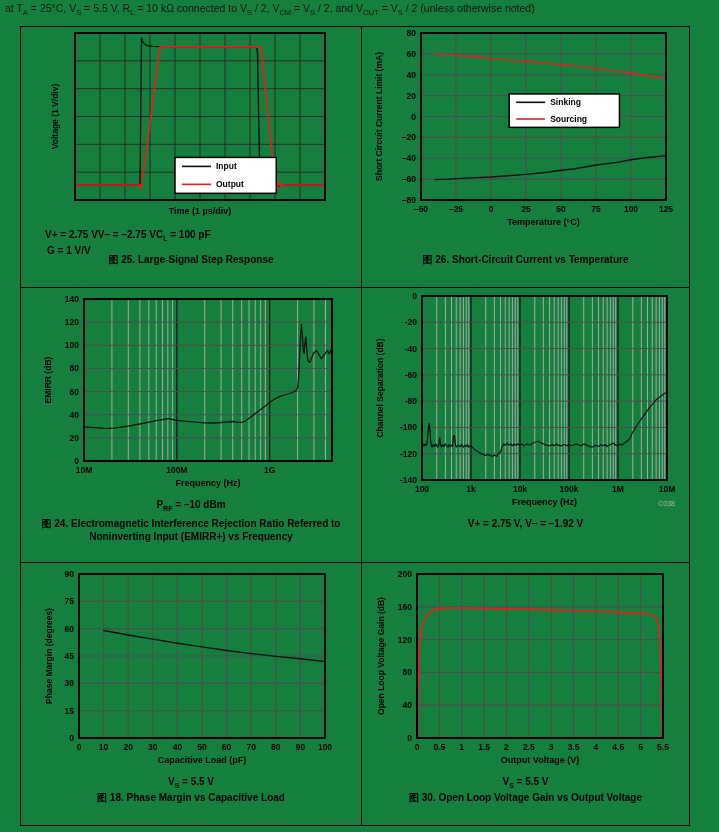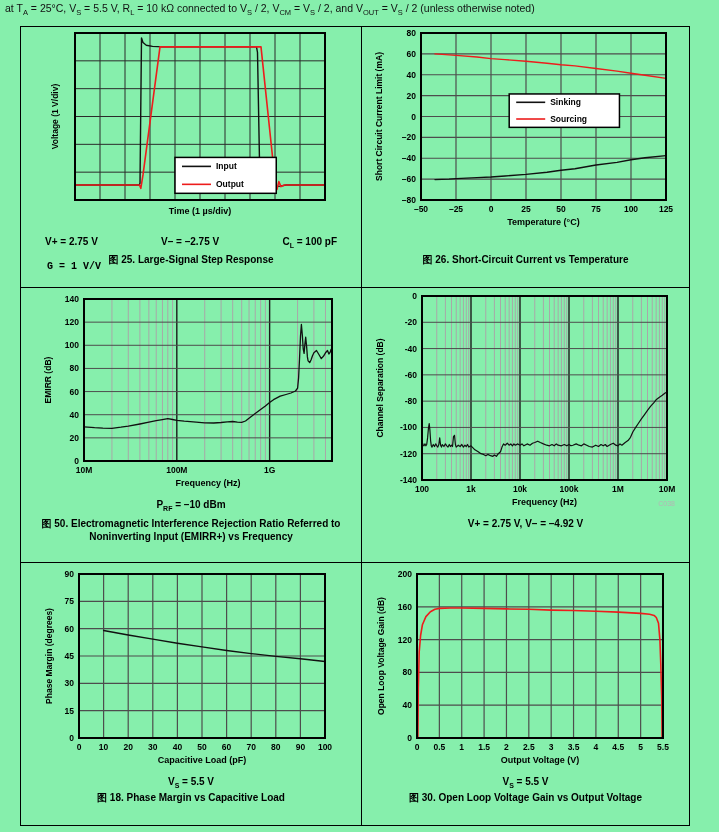--- a/index.html
+++ b/index.html
@@ -1,31 +1,31 @@
 <!DOCTYPE html>
 <html><head>
 <meta charset="utf-8">
 <style>
   html,body{margin:0;padding:0;background:#fff;}
-  .page{position:relative;width:719px;height:832px;background:#86efac;
+  .page{position:relative;width:719px;height:832px;background:#15803d;
         font-family:"Liberation Sans", sans-serif;color:#000;overflow:hidden;}
   .header{position:absolute;left:5px;top:2px;width:710px;font-size:10.5px;color:#111;}
   .header sub{font-size:7.5px;}
   .figtable{position:absolute;left:20px;top:26px;width:670px;height:800px;
             border:1px solid #000;box-sizing:border-box;
             display:grid;grid-template-columns:341px 1fr;grid-template-rows:261px 275px 1fr;}
   .cell{position:relative;display:flex;flex-direction:column;align-items:center;
         padding-top:2px;box-sizing:border-box;overflow:hidden;}
   .b-r{border-right:1px solid #000;}
   .b-b{border-bottom:1px solid #000;}
   .chart{line-height:0;}
   .cond{font-size:10px;font-weight:bold;color:#000;}
   .cond sub{font-size:7px;}
-  .cond-3col{margin-top:18px;width:292px;display:flex;justify-content:space-between;}
-  .cond-left{width:292px;text-align:left;padding-left:4px;margin-top:12px;font-family:Liberation Mono, monospace;}
+  .cond-3col{margin-top:11px;width:292px;display:flex;}
+  .cond-left{width:292px;text-align:left;padding-left:4px;margin-top:3px;}
   .cond-center{margin-top:4px;text-align:center;}
   .caption{position:absolute;bottom:20px;left:0;right:0;text-align:center;
            font-size:10px;font-weight:bold;color:#000;}
   .caption.wrap2{left:8px;right:8px;}
 </style>
 </head>
 <body>
 
 <div class="page">
   <div class="header">at T<sub>A</sub> = 25°C, V<sub>S</sub> = 5.5 V, R<sub>L</sub> = 10 kΩ connected to V<sub>S</sub> / 2, V<sub>CM</sub> = V<sub>S</sub> / 2, and V<sub>OUT</sub> = V<sub>S</sub> / 2 (unless otherwise noted)</div>
@@ -157,21 +157,21 @@
             <text x="37" y="81.42857142857143" font-size="8.5" text-anchor="end" font-family="&quot;Liberation Sans&quot;, sans-serif" font-weight="bold" fill="#000">80</text>
             <text x="37" y="58.285714285714285" font-size="8.5" text-anchor="end" font-family="&quot;Liberation Sans&quot;, sans-serif" font-weight="bold" fill="#000">100</text>
             <text x="37" y="35.14285714285715" font-size="8.5" text-anchor="end" font-family="&quot;Liberation Sans&quot;, sans-serif" font-weight="bold" fill="#000">120</text>
             <text x="37" y="12" font-size="8.5" text-anchor="end" font-family="&quot;Liberation Sans&quot;, sans-serif" font-weight="bold" fill="#000">140</text>
             <text x="166" y="196" font-size="9" text-anchor="middle" font-family="&quot;Liberation Sans&quot;, sans-serif" font-weight="bold" fill="#000">Frequency (Hz)</text>
             <text x="9" y="90" font-size="8.5" text-anchor="middle" font-family="&quot;Liberation Sans&quot;, sans-serif" font-weight="bold" fill="#000" transform="rotate(-90 9 90)">EMIRR (dB)</text>
           </svg></div>
       <div class="cond cond-center">
         <span>P<sub>RF</sub> = –10 dBm</span>
       </div>
-      <div class="caption wrap2">图 50. Electromagnetic Interference Rejection Ratio Referred to Noninverting Input (EMIRR+) vs Frequency</div>
+      <div class="caption wrap2">图 24. Electromagnetic Interference Rejection Ratio Referred to Noninverting Input (EMIRR+) vs Frequency</div>
     </div>
 
     <div class="cell b-b">
       <div class="chart"><svg width="303" height="224" viewBox="0 0 303 224">
             <line x1="62.75046978753508" y1="6" x2="62.75046978753508" y2="190" stroke="#a8a8a8" stroke-width="1"></line>
             <line x1="71.37894148126347" y1="6" x2="71.37894148126347" y2="190" stroke="#a8a8a8" stroke-width="1"></line>
             <line x1="77.50093957507016" y1="6" x2="77.50093957507016" y2="190" stroke="#a8a8a8" stroke-width="1"></line>
             <line x1="82.24953021246492" y1="6" x2="82.24953021246492" y2="190" stroke="#a8a8a8" stroke-width="1"></line>
             <line x1="86.12941126879852" y1="6" x2="86.12941126879852" y2="190" stroke="#a8a8a8" stroke-width="1"></line>
             <line x1="89.40980396069858" y1="6" x2="89.40980396069858" y2="190" stroke="#a8a8a8" stroke-width="1"></line>
@@ -233,21 +233,21 @@
             <text x="43" y="114.14285714285714" font-size="8.5" text-anchor="end" font-family="&quot;Liberation Sans&quot;, sans-serif" font-weight="bold" fill="#000">-80</text>
             <text x="43" y="87.85714285714286" font-size="8.5" text-anchor="end" font-family="&quot;Liberation Sans&quot;, sans-serif" font-weight="bold" fill="#000">-60</text>
             <text x="43" y="61.57142857142857" font-size="8.5" text-anchor="end" font-family="&quot;Liberation Sans&quot;, sans-serif" font-weight="bold" fill="#000">-40</text>
             <text x="43" y="35.28571428571429" font-size="8.5" text-anchor="end" font-family="&quot;Liberation Sans&quot;, sans-serif" font-weight="bold" fill="#000">-20</text>
             <text x="43" y="9" font-size="8.5" text-anchor="end" font-family="&quot;Liberation Sans&quot;, sans-serif" font-weight="bold" fill="#000">0</text>
             <text x="170.5" y="215" font-size="9" text-anchor="middle" font-family="&quot;Liberation Sans&quot;, sans-serif" font-weight="bold" fill="#000">Frequency (Hz)</text>
             <text x="9" y="98" font-size="8.5" text-anchor="middle" font-family="&quot;Liberation Sans&quot;, sans-serif" font-weight="bold" fill="#000" transform="rotate(-90 9 98)">Channel Separation (dB)</text>
             <text x="301" y="216" font-size="7" text-anchor="end" font-family="&quot;Liberation Sans&quot;, sans-serif" font-weight="normal" fill="#b5b5b5">C038</text>
           </svg></div>
       <div class="cond cond-center">
-        <span>V+ = 2.75 V, V– = –4.92 V</span>
+        <span>V+ = 2.75 V, V– = –1.92 V</span>
       </div>
     </div>
 
     <div class="cell b-r">
       <div class="chart"><svg width="296" height="207" viewBox="0 0 296 207">
             <line x1="60.6" y1="9" x2="60.6" y2="173" stroke="#4d4d4d" stroke-width="1.2"></line>
             <line x1="85.2" y1="9" x2="85.2" y2="173" stroke="#4d4d4d" stroke-width="1.2"></line>
             <line x1="109.8" y1="9" x2="109.8" y2="173" stroke="#4d4d4d" stroke-width="1.2"></line>
             <line x1="134.4" y1="9" x2="134.4" y2="173" stroke="#4d4d4d" stroke-width="1.2"></line>
             <line x1="159" y1="9" x2="159" y2="173" stroke="#4d4d4d" stroke-width="1.2"></line>

